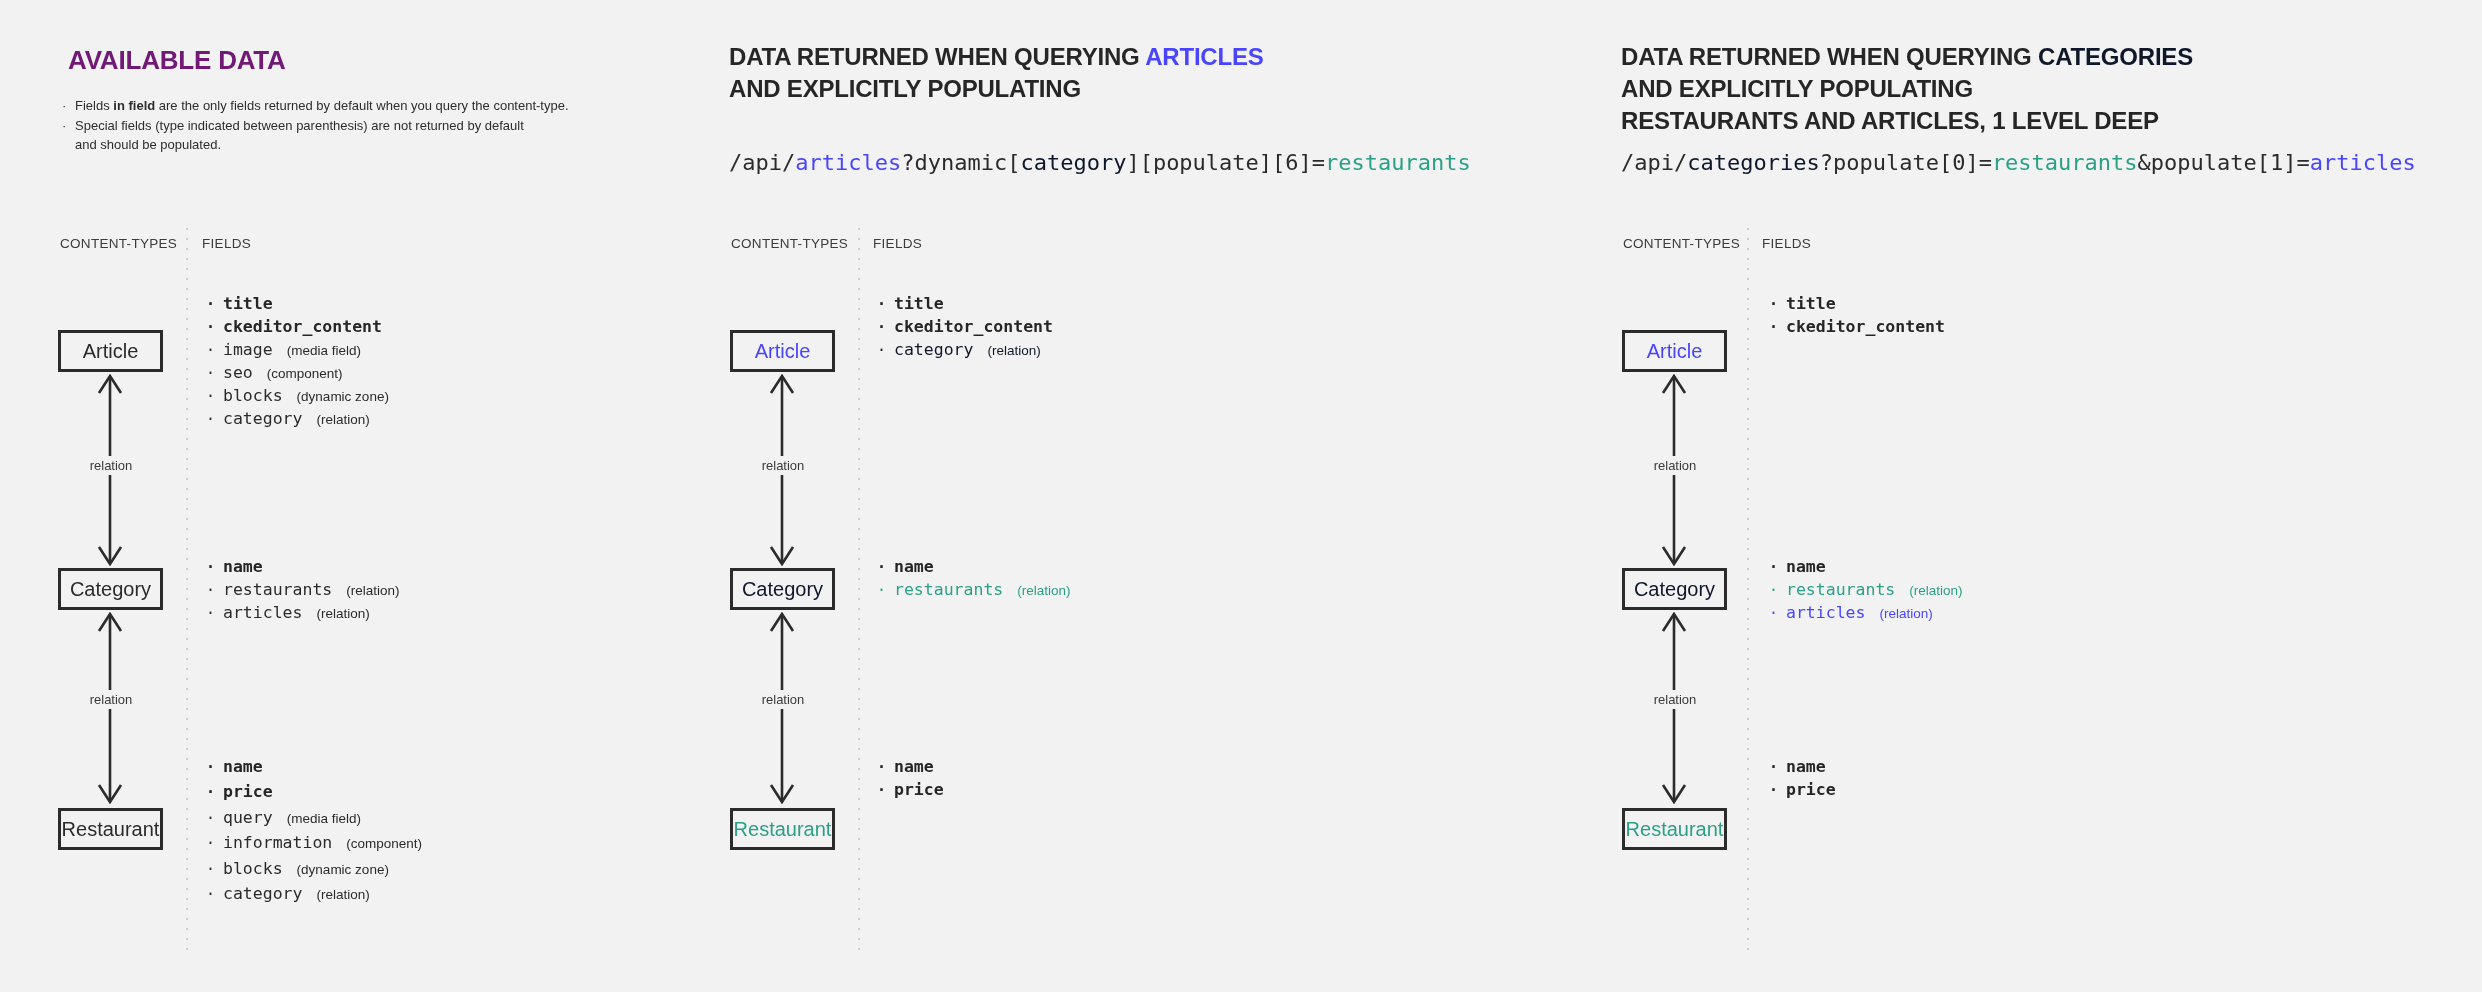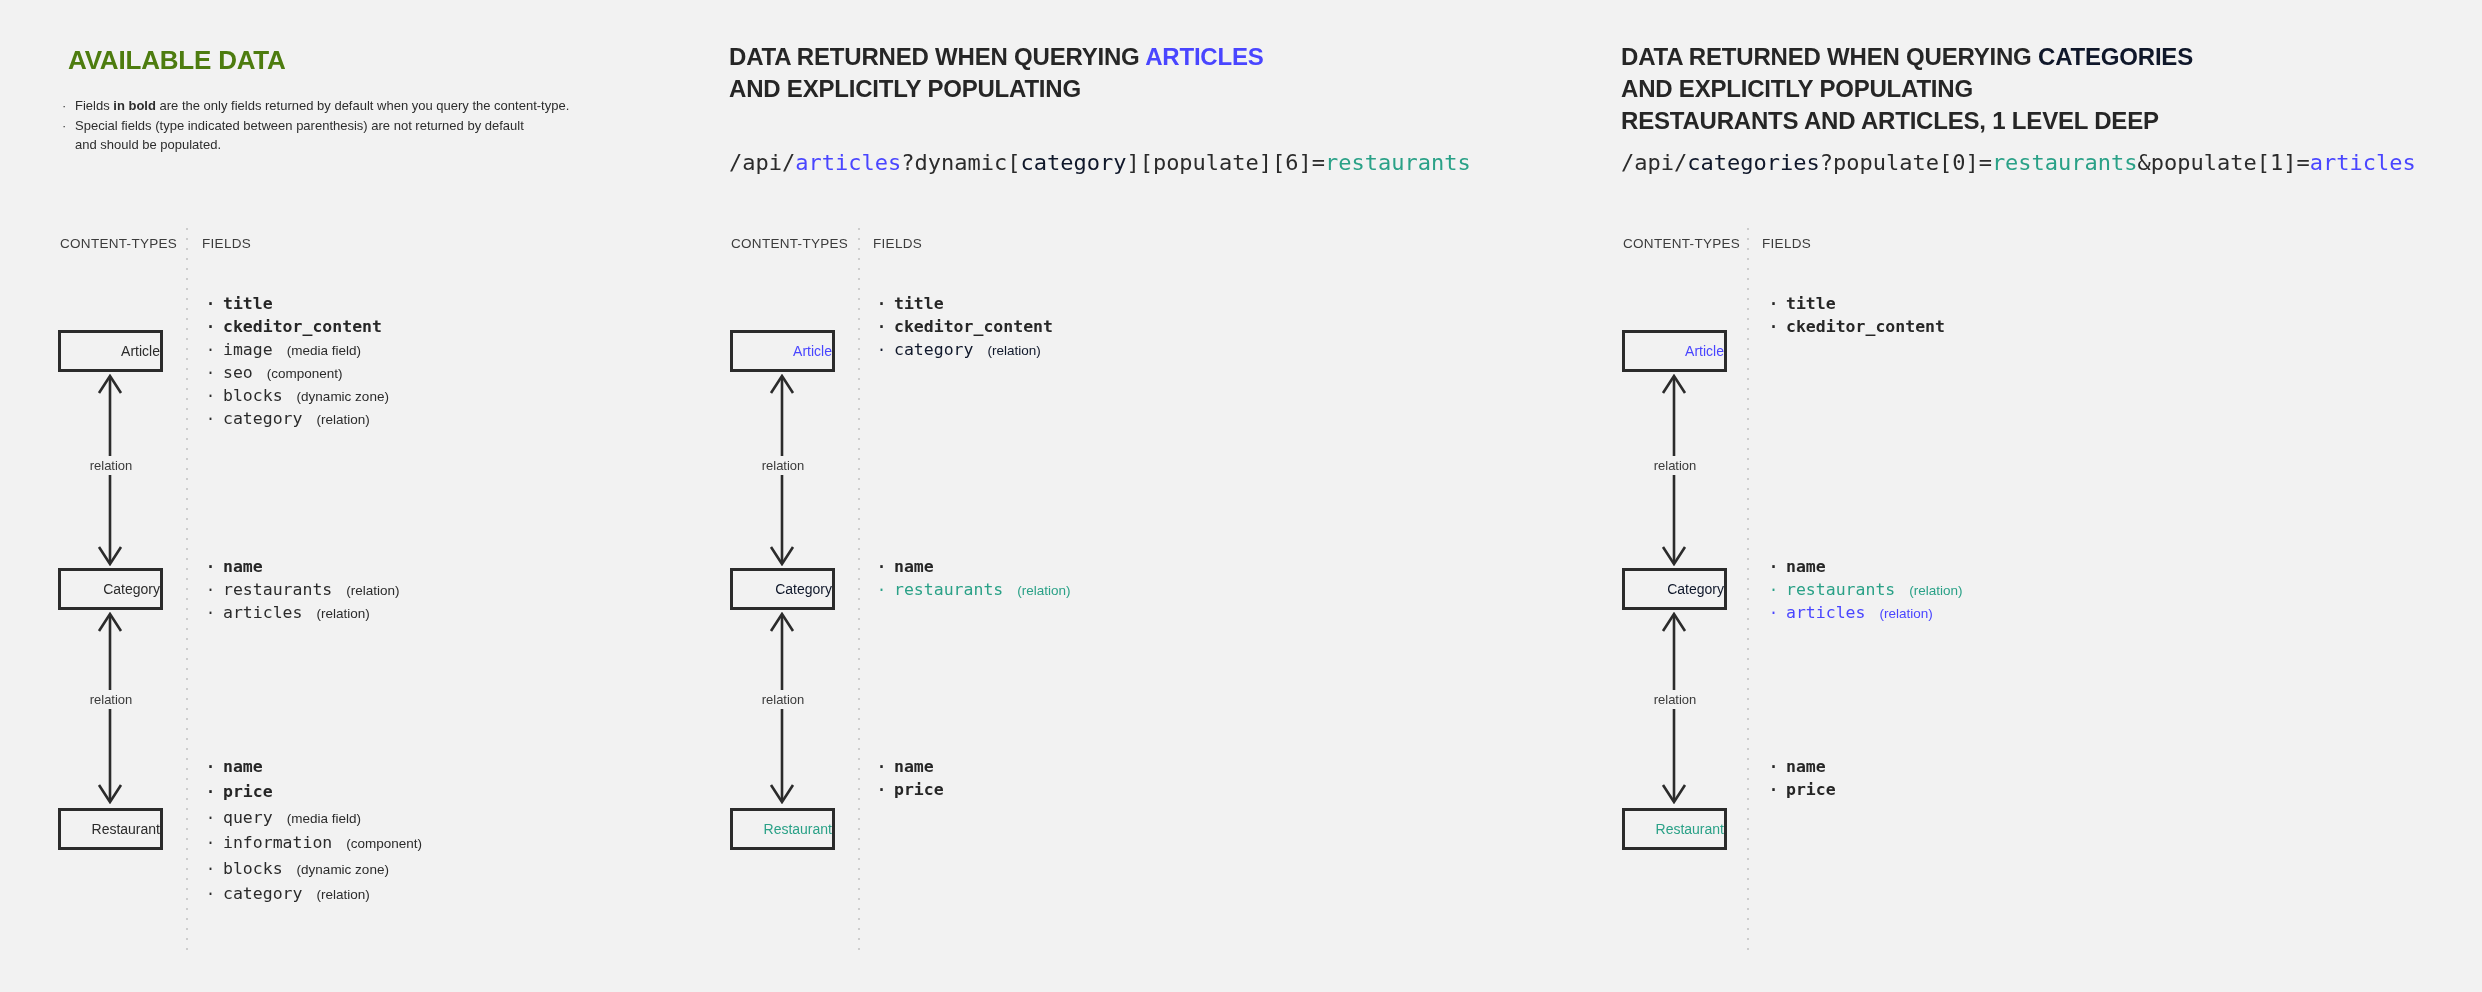--- a/index.html
+++ b/index.html
@@ -12,37 +12,37 @@
   }
   .p { position:absolute; }
 
   
   [data-variant="bold"]  { color:#262626; font-weight:700; }
   [data-variant="plain"] { color:#2b2b2b; }
   [data-variant="blue"]  { color:#4945ff; }
   [data-variant="red"]   { color:#0f172a; }
   [data-variant="teal"]  { color:#2aa187; }
 
-  .title-lg { font-size:26px; font-weight:700; letter-spacing:-0.2px; color:#4d7c0f; white-space:nowrap; }
+  .title-lg { font-size:26px; font-weight:700; letter-spacing:-0.2px; color:#701a75; white-space:nowrap; }
   .title    { font-size:24px; font-weight:700; letter-spacing:-0.2px; color:#262626; line-height:32px; white-space:nowrap; }
   .code     { font-family:"DejaVu Sans Mono", monospace; font-size:22px; white-space:nowrap; color:#2b2b2b; }
 
   .notes { list-style:none; font-size:13px; line-height:19.5px; color:#2d2d2d; }
   .note  { display:flex; }
   .note .dot { width:13px; flex:0 0 13px; color:#3c3c3c; }
   .nline { display:block; }
 
   .col-label { font-size:13.5px; letter-spacing:0.3px; color:#3c3c3c; white-space:nowrap; }
 
   .dotsep { width:2px; background-image:repeating-linear-gradient(to bottom,#cdcdcd 0 2px, transparent 2px 10px); }
 
   .ctbox {
     width:105px; height:42px; border:3px solid #2b2b2b; background:#f2f2f2;
-    display:flex; align-items:center; justify-content:flex-end;
-    font-size:14px; white-space:nowrap;
+    display:flex; align-items:center; justify-content:center;
+    font-size:20px; white-space:nowrap;
   }
 
   .connector { width:30px; height:192px; display:block; }
 
   .relation-label {
     transform:translateX(-50%);
     background:#f2f2f2; padding:2px 6px;
     font-size:13px; color:#3a3a3a; white-space:nowrap;
   }
 
@@ -56,21 +56,21 @@
 <body>
 
 <div class="page">
 
   <section>
     <h2 class="p title-lg" style="left:68px;top:45px">AVAILABLE DATA</h2>
 
     <ul class="p notes" style="left:62px;top:96px">
       <li class="note">
         <span class="dot">·</span>
-        <span><span>Fields </span><b>in bold</b><span> are the only fields returned by default when you query the content-type.</span></span>
+        <span><span>Fields </span><b>in field</b><span> are the only fields returned by default when you query the content-type.</span></span>
       </li>
       <li class="note">
         <span class="dot">·</span>
         <span>
             <span class="nline">Special fields (type indicated between parenthesis) are not returned by default</span>
             <span class="nline">and should be populated.</span>
           </span>
       </li>
     </ul>
 

